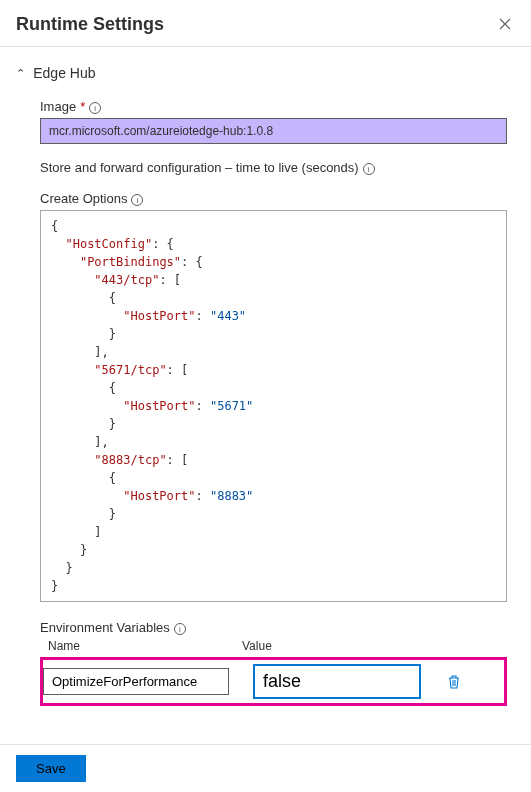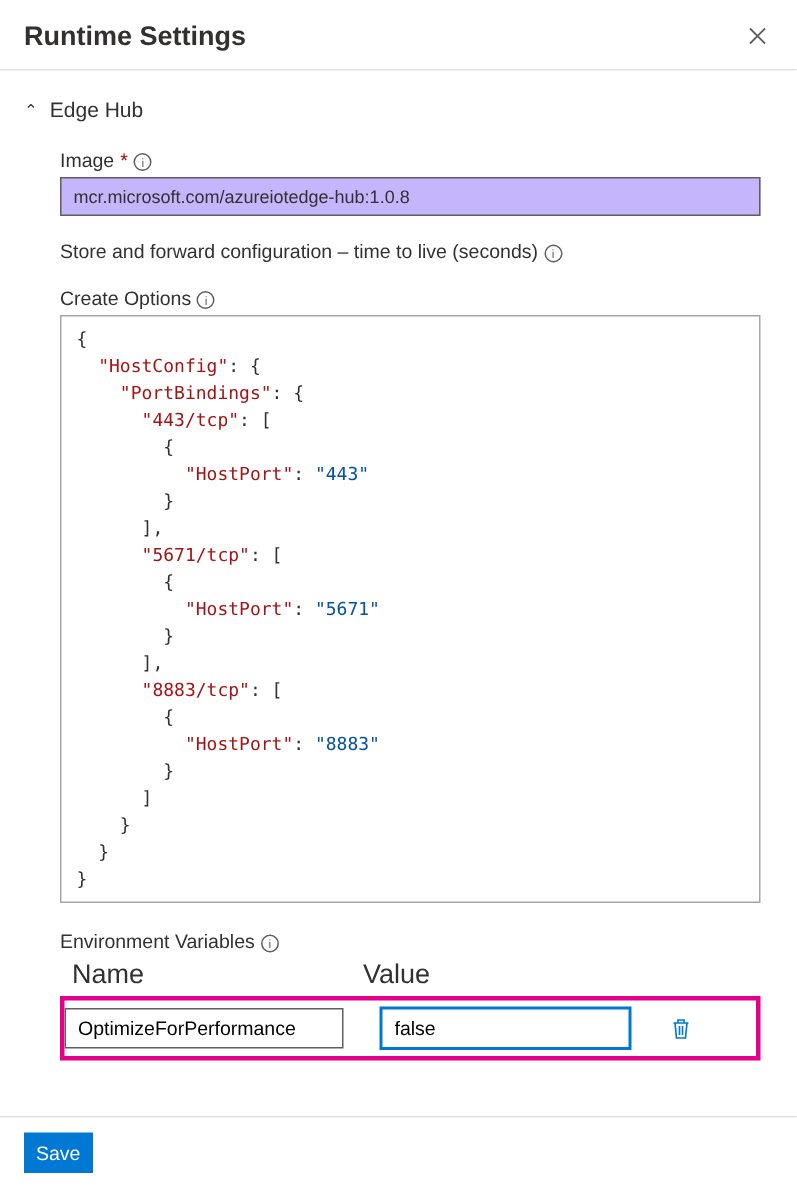--- a/index.html
+++ b/index.html
@@ -110,21 +110,21 @@
     .code-box::-webkit-scrollbar-track { background: #f3f3f3; }
     .code-box::-webkit-scrollbar-thumb { background: #c8c8c8; }
     .json-punct { color: #323130; }
     .json-key { color: #a31515; }
     .json-str { color: #0451a5; }
     .env-section { margin-top: 18px; }
     .env-headers {
       display: flex;
       padding-left: 8px;
       margin-bottom: 4px;
-      font-size: 18px;
+      font-size: 12px;
       color: #323130;
     }
     .env-col-name { width: 194px; }
     .env-col-value { flex: 1; }
     .env-row {
       display: flex;
       align-items: center;
       gap: 24px;
       padding: 4px 0px 4px 0px;
       border: 3px solid #e3008c;
@@ -134,43 +134,43 @@
       width: 186px;
       padding: 5px 8px;
       border: 1px solid #605e5c;
       font-size: 13px;
       font-family: inherit;
     }
     .env-input-value {
       width: 168px;
       padding: 5px 8px;
       border: 2px solid #0078d4;
-      font-size: 13px;
+      font-size: 18px;
       font-family: inherit;
     }
     .delete-icon {
       color: #0078d4;
       cursor: pointer;
       margin-left: 2px;
       display: inline-flex;
     }
     .footer {
       position: absolute;
       bottom: 0;
       left: 0;
       right: 0;
       padding: 10px 16px;
       border-top: 1px solid #e1e1e1;
       background: #fff;
     }
     .save-btn {
       background: #0078d4;
-      color: #ffffff;
+      color: #000000;
       border: none;
-      padding: 6px 8px;
+      padding: 6px 20px;
       font-size: 13px;
       cursor: pointer;
       font-family: inherit;
     }
   </style>
 </head>
 <body>
 
 <div class="panel-header">
   <div class="panel-title">Runtime Settings</div>

